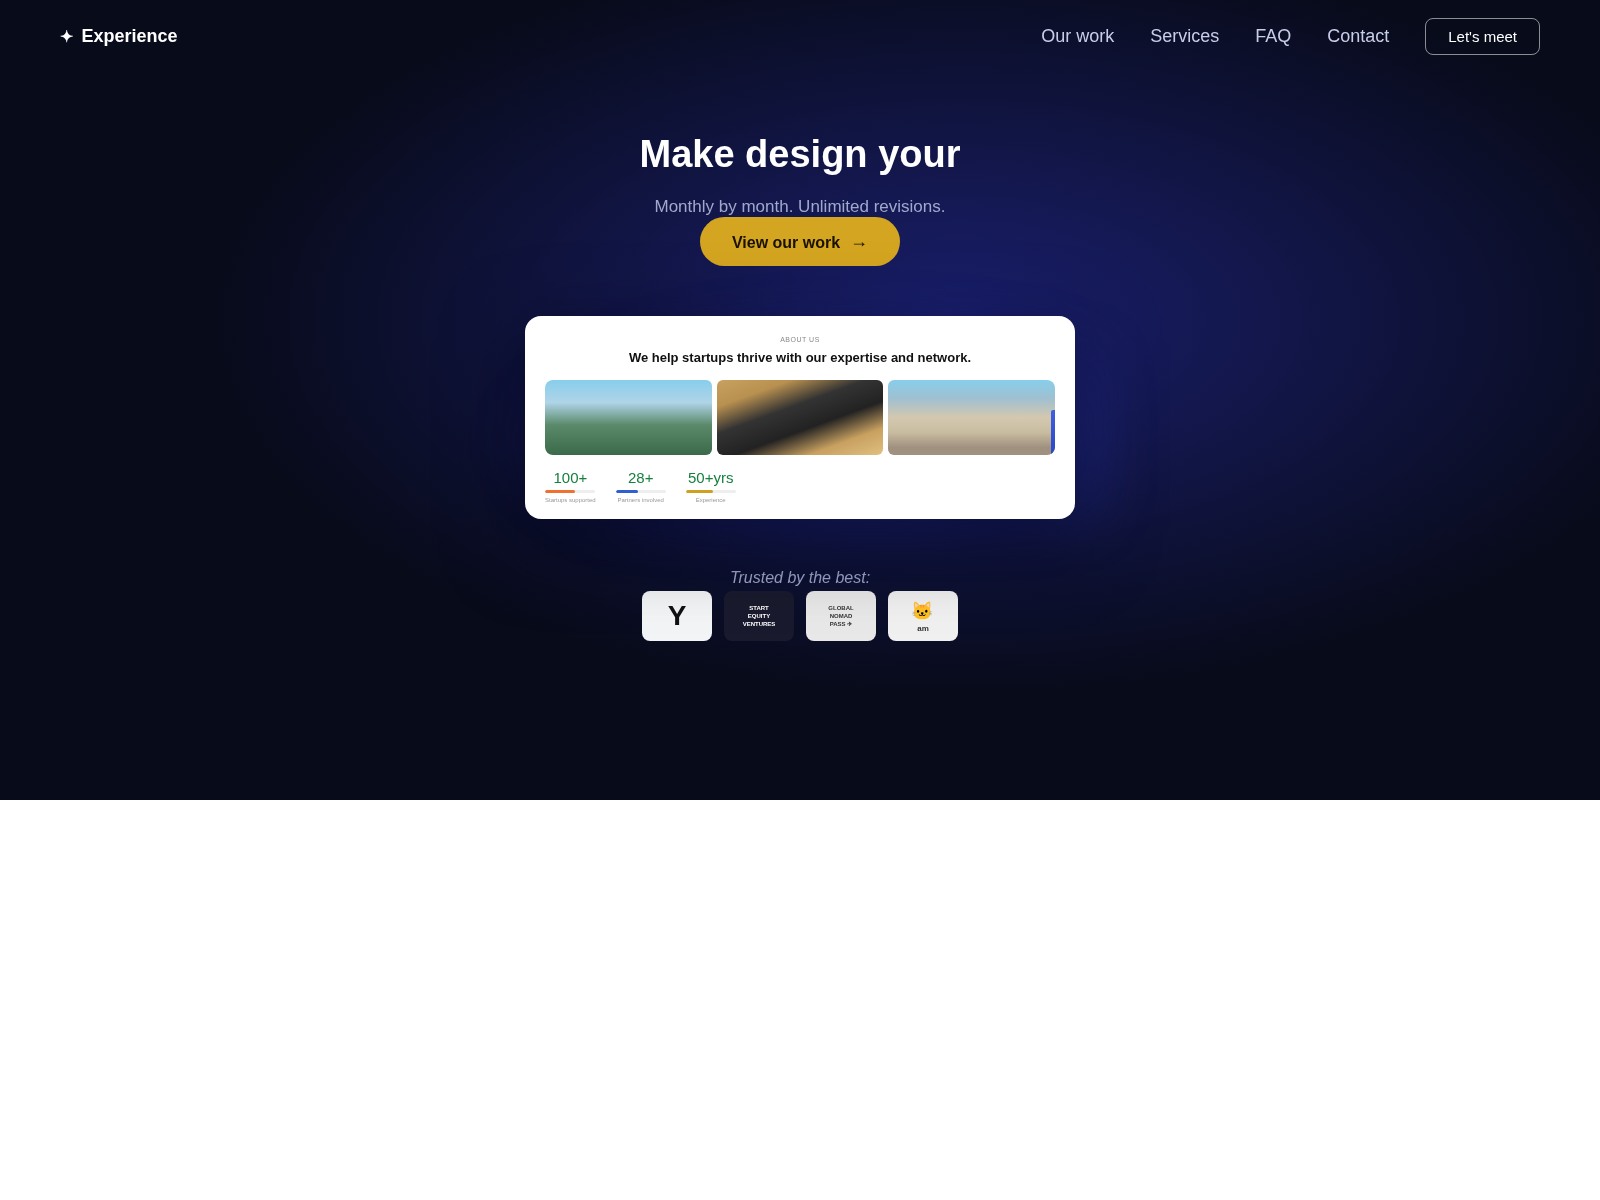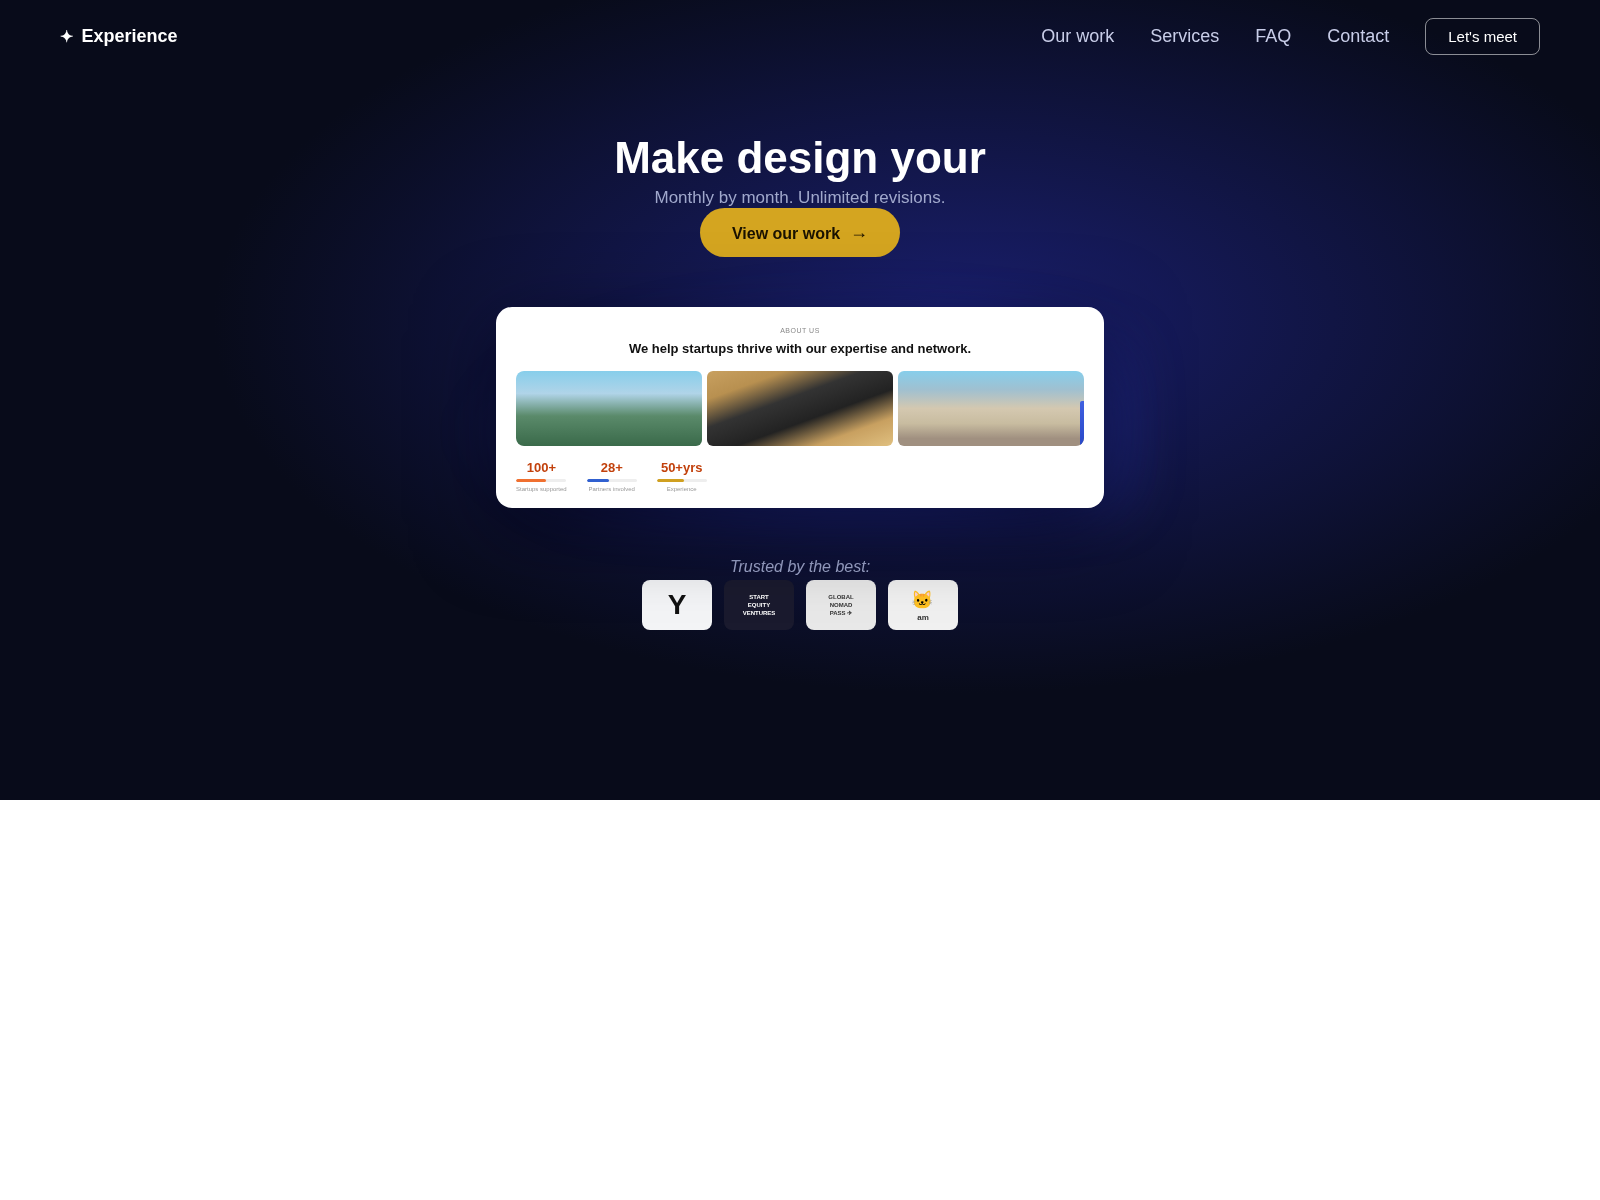--- a/index.html
+++ b/index.html
@@ -80,25 +80,25 @@
       display: flex;
       flex-direction: column;
       align-items: center;
       text-align: center;
       padding-top: 60px;
       width: 100%;
     }
 
     .hero-title {
       color: #fff;
-      font-size: 44px;
+      font-size: 38px;
       font-weight: 700;
       line-height: 1.15;
       max-width: 700px;
-      margin-bottom: 4px;
+      margin-bottom: 20px;
     }
 
     .hero-subtitle {
       color: #a0a8cc;
       font-size: 17px;
     }
 
     .hero-cta-btn {
       background: #d4a520;
       color: #1a1200;
@@ -114,21 +114,21 @@
       margin-bottom: 50px;
       transition: background 0.2s;
     }
 
     .hero-cta-arrow {
       font-size: 18px;
     }
 
     
     .preview-wrapper {
-      width: 608px;
+      width: 550px;
       position: relative;
       margin-bottom: 50px;
     }
 
     .preview-glow {
       position: absolute;
       inset: -20px -40px;
       background: radial-gradient(ellipse at 60% 60%, #3040d0aa 0%, transparent 70%);
       z-index: 0;
       filter: blur(20px);
@@ -221,23 +221,23 @@
       display: flex;
       gap: 20px;
     }
 
     .preview-stat {
       display: flex;
       flex-direction: column;
     }
 
     .preview-stat-num {
-      font-size: 13px;
-      font-weight: 700;
-      color: #c2410c;
+      font-size: 15px;
+      font-weight: 400;
+      color: #15803d;
     }
 
     .preview-stat-bar {
       height: 3px;
       width: 50px;
       background: #eee;
       border-radius: 2px;
       margin: 4px 0;
       position: relative;
       overflow: hidden;

